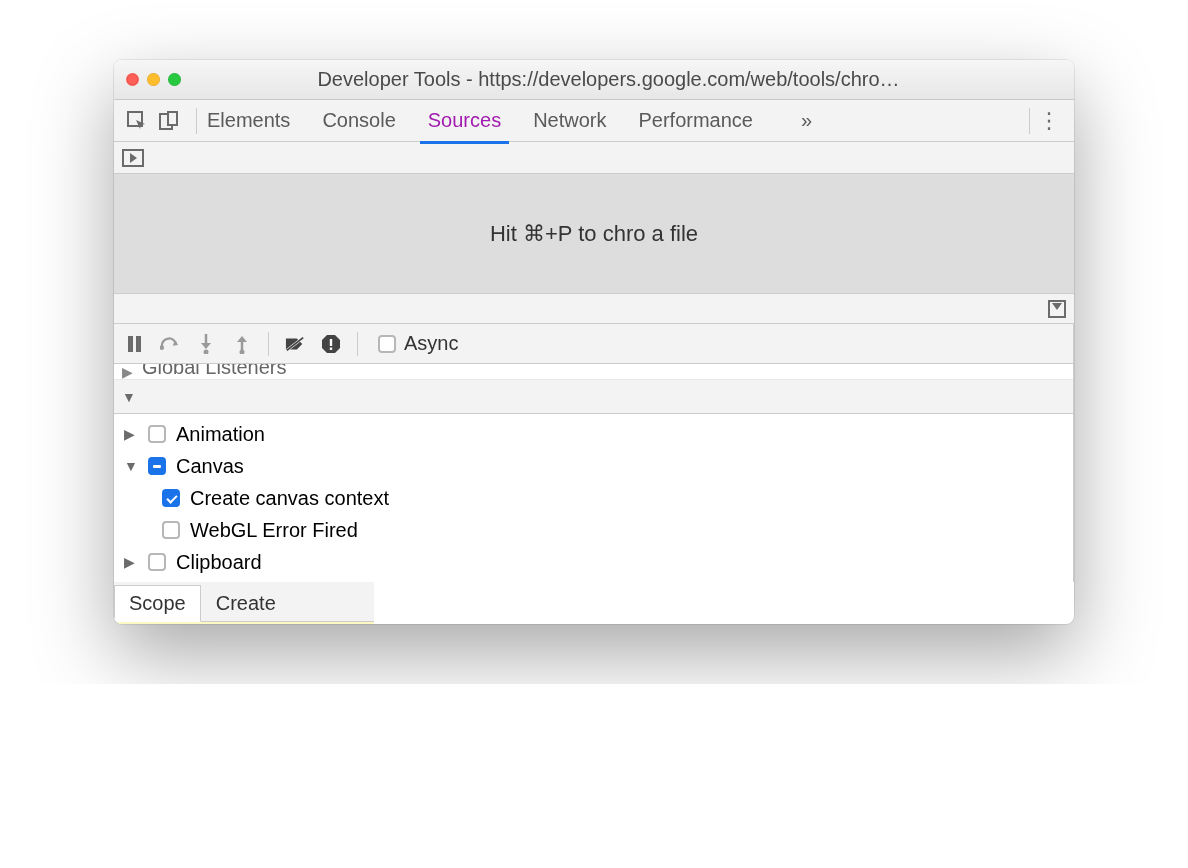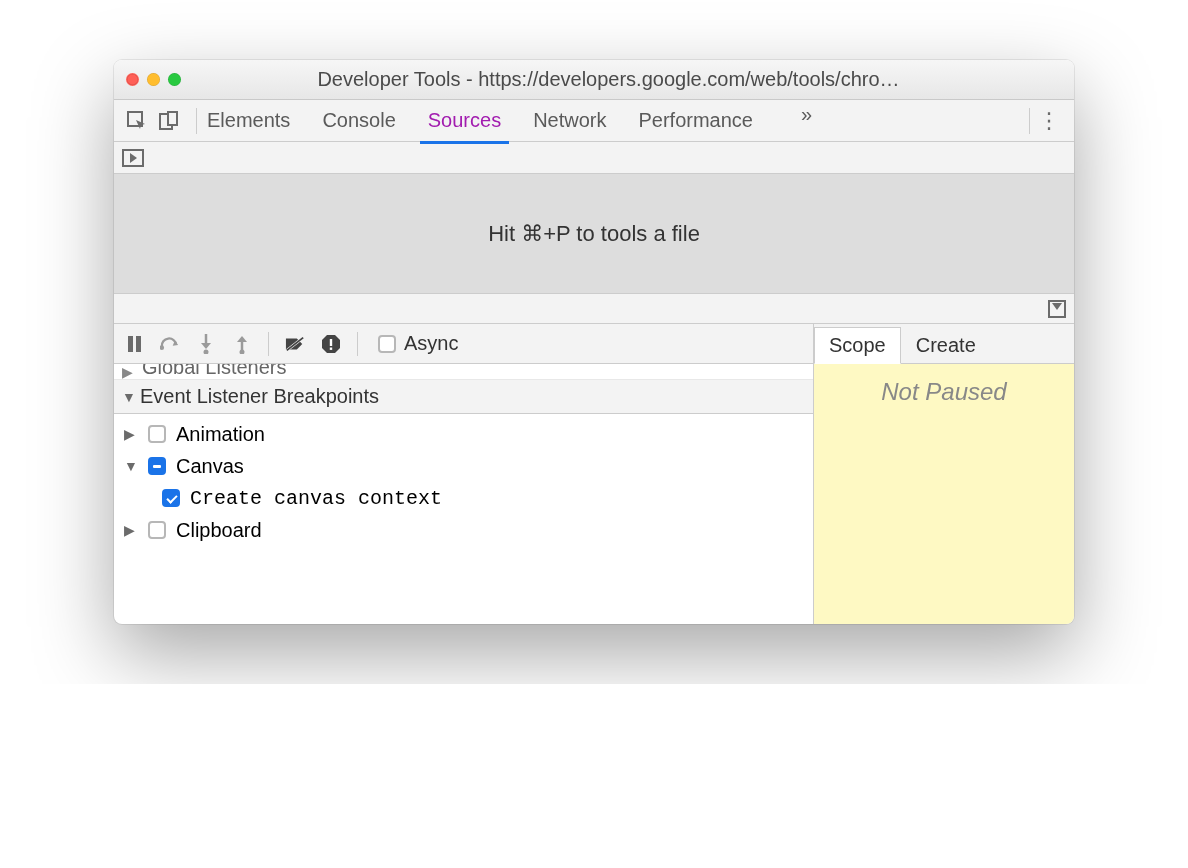--- a/index.html
+++ b/index.html
@@ -44,21 +44,21 @@
     height:42px;
     background:#f3f3f3;
     border-bottom:1px solid #ccc;
     display:flex;
     align-items:center;
     padding:0 10px;
     color:#5a5a5a;
   }
   .iconbtn { width:26px; height:26px; display:flex; align-items:center; justify-content:center; color:#6b6b6b; margin-right:6px;}
   .tabsrow .sep { width:1px; height:26px; background:#ccc; margin:0 8px; }
-  .tabs { display:flex; gap:28px; font-size:20px; align-items:flex-start;}
+  .tabs { display:flex; gap:28px; font-size:20px; align-items:center;}
   .tab { color:#5a5a5a; padding:6px 2px; position:relative; cursor:default;}
   .tab.active { color:#a21caf; }
   .tab.active::after {
     content:""; position:absolute; left:-6px; right:-6px; bottom:-6px; height:3px; background:#1a73e8;
   }
   .chevrons { margin-left:18px; font-size:20px;}
   .spacer { flex:1; }
   .kebab { width:26px; font-size:22px; color:#6b6b6b;}
   
   .subbar {
@@ -77,21 +77,21 @@
   
   .strip {
     height:30px; background:#f3f3f3; border-bottom:1px solid #ccc; display:flex; justify-content:flex-end; align-items:center; padding-right:8px;
   }
   .toggle {
     width:18px; height:18px; border:2px solid #6b6b6b; display:flex; align-items:flex-start; justify-content:center;
     padding-top:1px;
   }
   .toggle::after{ content:""; border-left:5px solid transparent; border-right:5px solid transparent; border-top:7px solid #6b6b6b;}
   
-  .split { display:flex; height:300px; }
+  .split { display:flex; height:300px;flex-direction:column; }
   .left { flex:1; min-width:0; border-right:1px solid #ccc; display:flex; flex-direction:column;}
   .right { width:260px; background:#fef9c3;}
   
   .dbgbar {
     height:40px; background:#f3f3f3; border-bottom:1px solid #ccc; display:flex; align-items:center; padding:0 10px; gap:16px;
     color:#717171; font-size:20px;
   }
   .dbgicon { width:20px; height:20px; display:flex; align-items:center; justify-content:center;}
   .pausebars { display:flex; gap:3px;}
   .pausebars span{ width:5px; height:16px; background:#6b6b6b;}
@@ -113,21 +113,21 @@
     height:34px; background:#f3f3f3; border-bottom:1px solid #ccc; display:flex; align-items:center; padding:0 8px; font-size:20px; color:#333;
   }
   .tri { display:inline-block; width:12px; font-size:14px; color:#6b6b6b;}
   
   .tree { padding:4px 0; font-size:20px;}
   .trow { display:flex; align-items:center; height:32px; padding:0 8px;}
   .indent1 { padding-left:10px;}
   .indent2 { padding-left:48px;}
   .trow .tri { width:18px;}
   .trow .cb { margin-right:10px;}
-  .mono { font-family: Liberation Mono, monospace;}
+  .mono { font-family: Liberation Sans, sans-serif;}
   
   .rtabs { height:40px; display:flex; align-items:flex-end; border-bottom:1px solid #ccc; background:#f3f3f3;}
   .rtab { padding:6px 14px; font-size:20px; color:#333; border:1px solid transparent; position:relative; top:1px;}
   .rtab.active { background:#fff; border:1px solid #ccc; border-bottom:1px solid #fff;}
   .notpaused { text-align:center; font-style:italic; color:#888; font-size:24px; padding:14px 0;}
   
   svg { display:block; }
 </style>
 </head>
 <body>
@@ -168,21 +168,21 @@
     <div class="spacer"></div>
     <div class="sep"></div>
     <div class="kebab">⋮</div>
   </div>
 
   <div class="subbar">
     <div class="playbox"></div>
   </div>
 
   <div class="hintarea">
-    <span>Hit ⌘+P to tools a file</span>
+    <span>Hit ⌘+P to chro a file</span>
   </div>
 
   <div class="strip">
     <div class="toggle"></div>
   </div>
 
   <div class="split">
     <div class="left">
 
       <div class="dbgbar">
@@ -236,40 +236,43 @@
       </div>
 
       <div class="collapsedrow" style="height:16px;overflow:hidden;align-items:flex-start;padding-top:0;">
         <span class="tri">▶</span>
         <span style="position:relative;top:-8px;">Global Listeners</span>
       </div>
 
       <div class="secthdr">
         <span class="tri">▼</span>
         <span style="width:6px"></span>
-        <span>Event Listener Breakpoints</span>
       </div>
 
       <div class="tree">
         <div class="trow indent1">
           <span class="tri">▶</span>
           <span style="width:6px"></span>
           <span class="cb"></span>
           <span>Animation</span>
         </div>
         <div class="trow indent1">
           <span class="tri">▼</span>
           <span style="width:6px"></span>
           <span class="cb blue minus"></span>
           <span>Canvas</span>
         </div>
         <div class="trow indent2">
           <span class="cb blue check"></span>
           <span class="mono">Create canvas context</span>
         </div>
+        <div class="trow indent2">
+          <span class="cb"></span>
+          <span class="mono">WebGL Error Fired</span>
+        </div>
         <div class="trow indent1">
           <span class="tri">▶</span>
           <span style="width:6px"></span>
           <span class="cb"></span>
           <span>Clipboard</span>
         </div>
       </div>
     </div>
 
     <div class="right">

